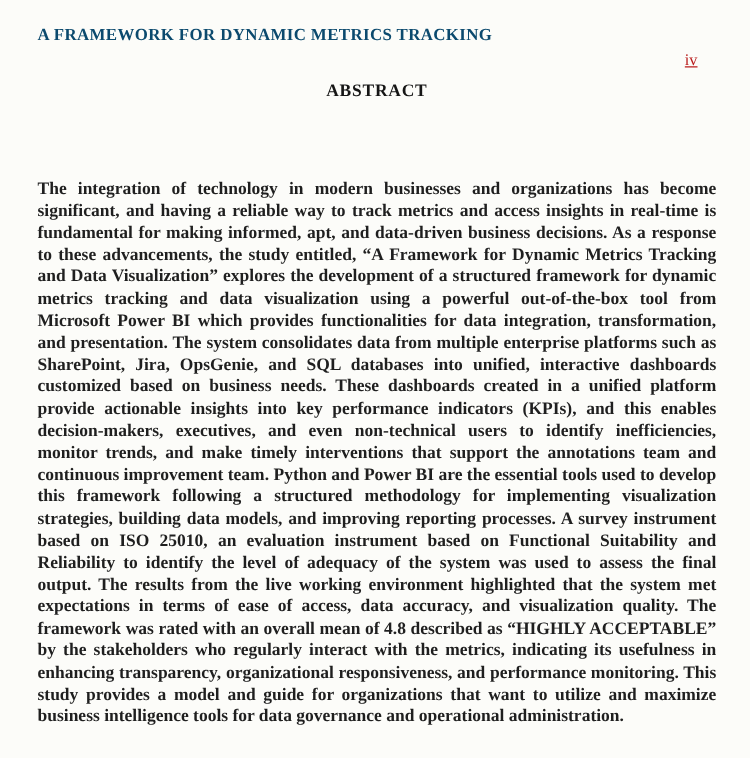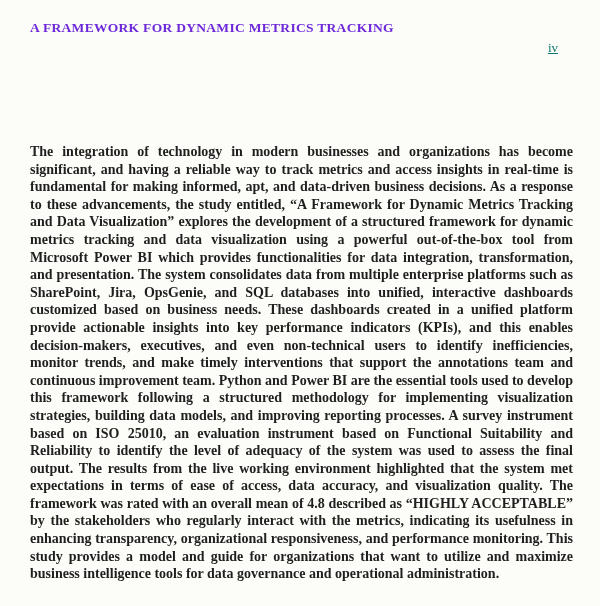--- a/index.html
+++ b/index.html
@@ -17,28 +17,28 @@
     overflow: hidden;
   }
   .doc-title {
     position: absolute;
     left: 30px;
     top: 20px;
     width: 543px;
     font-size: 13.5px;
     font-weight: bold;
     letter-spacing: 0.3px;
-    color: #6d28d9;
+    color: #0c4a6e;
   }
   .page-number {
     position: absolute;
     top: 40px;
     right: 42px;
     font-size: 13px;
-    color: #0f766e;
+    color: #b91c1c;
     text-decoration: underline;
   }
   .section-heading {
     position: absolute;
     left: 30px;
     top: 66px;
     width: 543px;
     text-align: center;
     font-size: 14px;
     font-weight: bold;
@@ -59,15 +59,16 @@
   }
 </style>
 </head>
 <body>
 
 <div class="page">
   <div class="doc-title">A FRAMEWORK FOR DYNAMIC METRICS TRACKING</div>
 
   <div class="page-number">iv</div>
 
+  <div class="section-heading">ABSTRACT</div>
 
   <p class="abstract-body">The integration of technology in modern businesses and organizations has become significant, and having a reliable way to track metrics and access insights in real-time is fundamental for making informed, apt, and data-driven business decisions. As a response to these advancements, the study entitled, “A Framework for Dynamic Metrics Tracking and Data Visualization” explores the development of a structured framework for dynamic metrics tracking and data visualization using a powerful out-of-the-box tool from Microsoft Power BI which provides functionalities for data integration, transformation, and presentation. The system consolidates data from multiple enterprise platforms such as SharePoint, Jira, OpsGenie, and SQL databases into unified, interactive dashboards customized based on business needs. These dashboards created in a unified platform provide actionable insights into key performance indicators (KPIs), and this enables decision-makers, executives, and even non-technical users to identify inefficiencies, monitor trends, and make timely interventions that support the annotations team and continuous improvement team. Python and Power BI are the essential tools used to develop this framework following a structured methodology for implementing visualization strategies, building data models, and improving reporting processes. A survey instrument based on ISO 25010, an evaluation instrument based on Functional Suitability and Reliability to identify the level of adequacy of the system was used to assess the final output. The results from the live working environment highlighted that the system met expectations in terms of ease of access, data accuracy, and visualization quality. The framework was rated with an overall mean of 4.8 described as “HIGHLY ACCEPTABLE” by the stakeholders who regularly interact with the metrics, indicating its usefulness in enhancing transparency, organizational responsiveness, and performance monitoring. This study provides a model and guide for organizations that want to utilize and maximize business intelligence tools for data governance and operational administration.</p>
 </div>
 
 </body></html>

